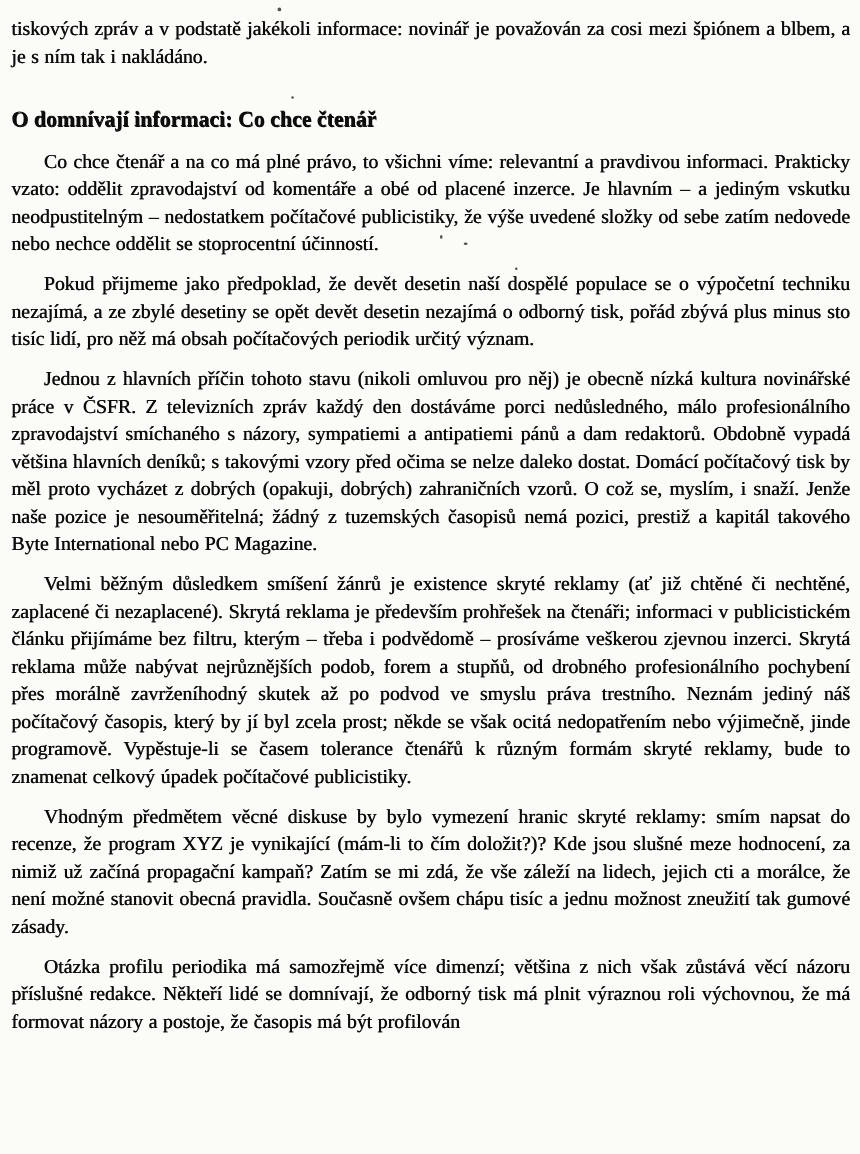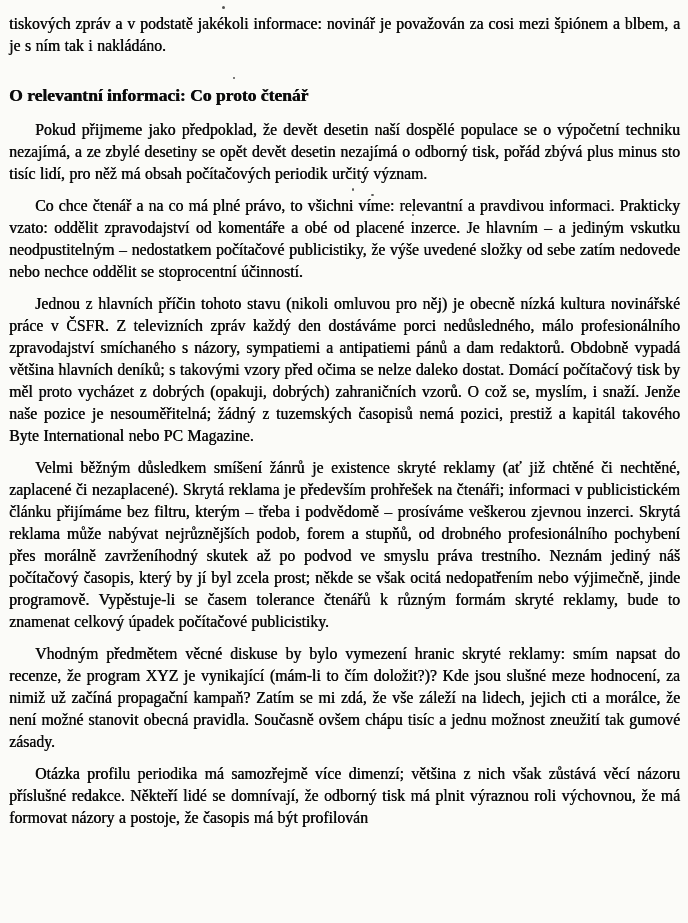--- a/index.html
+++ b/index.html
@@ -42,25 +42,25 @@
     display: block;
   }
 </style>
 </head>
 <body>
 
 <div class="page">
 
   <p class="para continuation"><span>tiskových zpráv a v podstatě jakékoli informace: novinář je považován za cosi mezi špiónem a blbem, a je s ním tak i nakládáno.</span></p>
 
-  <h2 class="section-heading">O relevantní informaci: Co proto čtenář</h2>
+  <h2 class="section-heading">O domnívají informaci: Co chce čtenář</h2>
+
+  <p class="para"><span>Co chce čtenář a na co má plné právo, to všichni víme: relevantní a pravdivou informaci. Prakticky vzato: oddělit zpravodajství od komentáře a obé od placené inzerce. Je hlavním – a jediným vskutku neodpustitelným – nedostatkem počítačové publicistiky, že výše uvedené složky od sebe zatím nedovede nebo nechce oddělit se stoprocentní účinností.</span></p>
 
   <p class="para"><span>Pokud přijmeme jako předpoklad, že devět desetin naší dospělé populace se o výpočetní techniku nezajímá, a ze zbylé desetiny se opět devět desetin nezajímá o odborný tisk, pořád zbývá plus minus sto tisíc lidí, pro něž má obsah počítačových periodik určitý význam.</span></p>
-
-  <p class="para"><span>Co chce čtenář a na co má plné právo, to všichni víme: relevantní a pravdivou informaci. Prakticky vzato: oddělit zpravodajství od komentáře a obé od placené inzerce. Je hlavním – a jediným vskutku neodpustitelným – nedostatkem počítačové publicistiky, že výše uvedené složky od sebe zatím nedovede nebo nechce oddělit se stoprocentní účinností.</span></p>
 
   <p class="para"><span>Jednou z hlavních příčin tohoto stavu (nikoli omluvou pro něj) je obecně nízká kultura novinářské práce v ČSFR. Z televizních zpráv každý den dostáváme porci nedůsledného, málo profesionálního zpravodajství smíchaného s názory, sympatiemi a antipatiemi pánů a dam redaktorů. Obdobně vypadá většina hlavních deníků; s takovými vzory před očima se nelze daleko dostat. Domácí počítačový tisk by měl proto vycházet z </span><span class="italic">dobrých</span><span> (opakuji, dobrých) zahraničních vzorů. O což se, myslím, i snaží. Jenže naše pozice je nesouměřitelná; žádný z tuzemských časopisů nemá pozici, prestiž a kapitál takového Byte International nebo PC Magazine.</span></p>
 
   <p class="para"><span>Velmi běžným důsledkem smíšení žánrů je existence skryté reklamy (ať již chtěné či nechtěné, zaplacené či nezaplacené). Skrytá reklama je především prohřešek na čtenáři; informaci v publicistickém článku přijímáme bez filtru, kterým – třeba i podvědomě – prosíváme veškerou zjevnou inzerci. Skrytá reklama může nabývat nejrůznějších podob, forem a stupňů, od drobného profesionálního pochybení přes morálně zavrženíhodný skutek až po podvod ve smyslu práva trestního. Neznám jediný náš počítačový časopis, který by jí byl zcela prost; někde se však ocitá nedopatřením nebo výjimečně, jinde programově. Vypěstuje-li se časem tolerance čtenářů k různým formám skryté reklamy, bude to znamenat celkový úpadek počítačové publicistiky.</span></p>
 
   <p class="para"><span>Vhodným předmětem věcné diskuse by bylo vymezení hranic skryté reklamy: smím napsat do recenze, že program XYZ je vynikající (mám-li to čím doložit?)? Kde jsou slušné meze hodnocení, za nimiž už začíná propagační kampaň? Zatím se mi zdá, že vše záleží na lidech, jejich cti a morálce, že není možné stanovit obecná pravidla. Současně ovšem chápu tisíc a jednu možnost zneužití tak gumové zásady.</span></p>
 
   <p class="para"><span>Otázka profilu periodika má samozřejmě více dimenzí; většina z nich však zůstává věcí názoru příslušné redakce. Někteří lidé se domnívají, že odborný tisk má plnit výraznou roli výchovnou, že má formovat názory a postoje, že časopis má být profilován</span></p>
 
   <i class="speck" style="left:222px; top:6px;  width:3px; height:3px;"></i>

